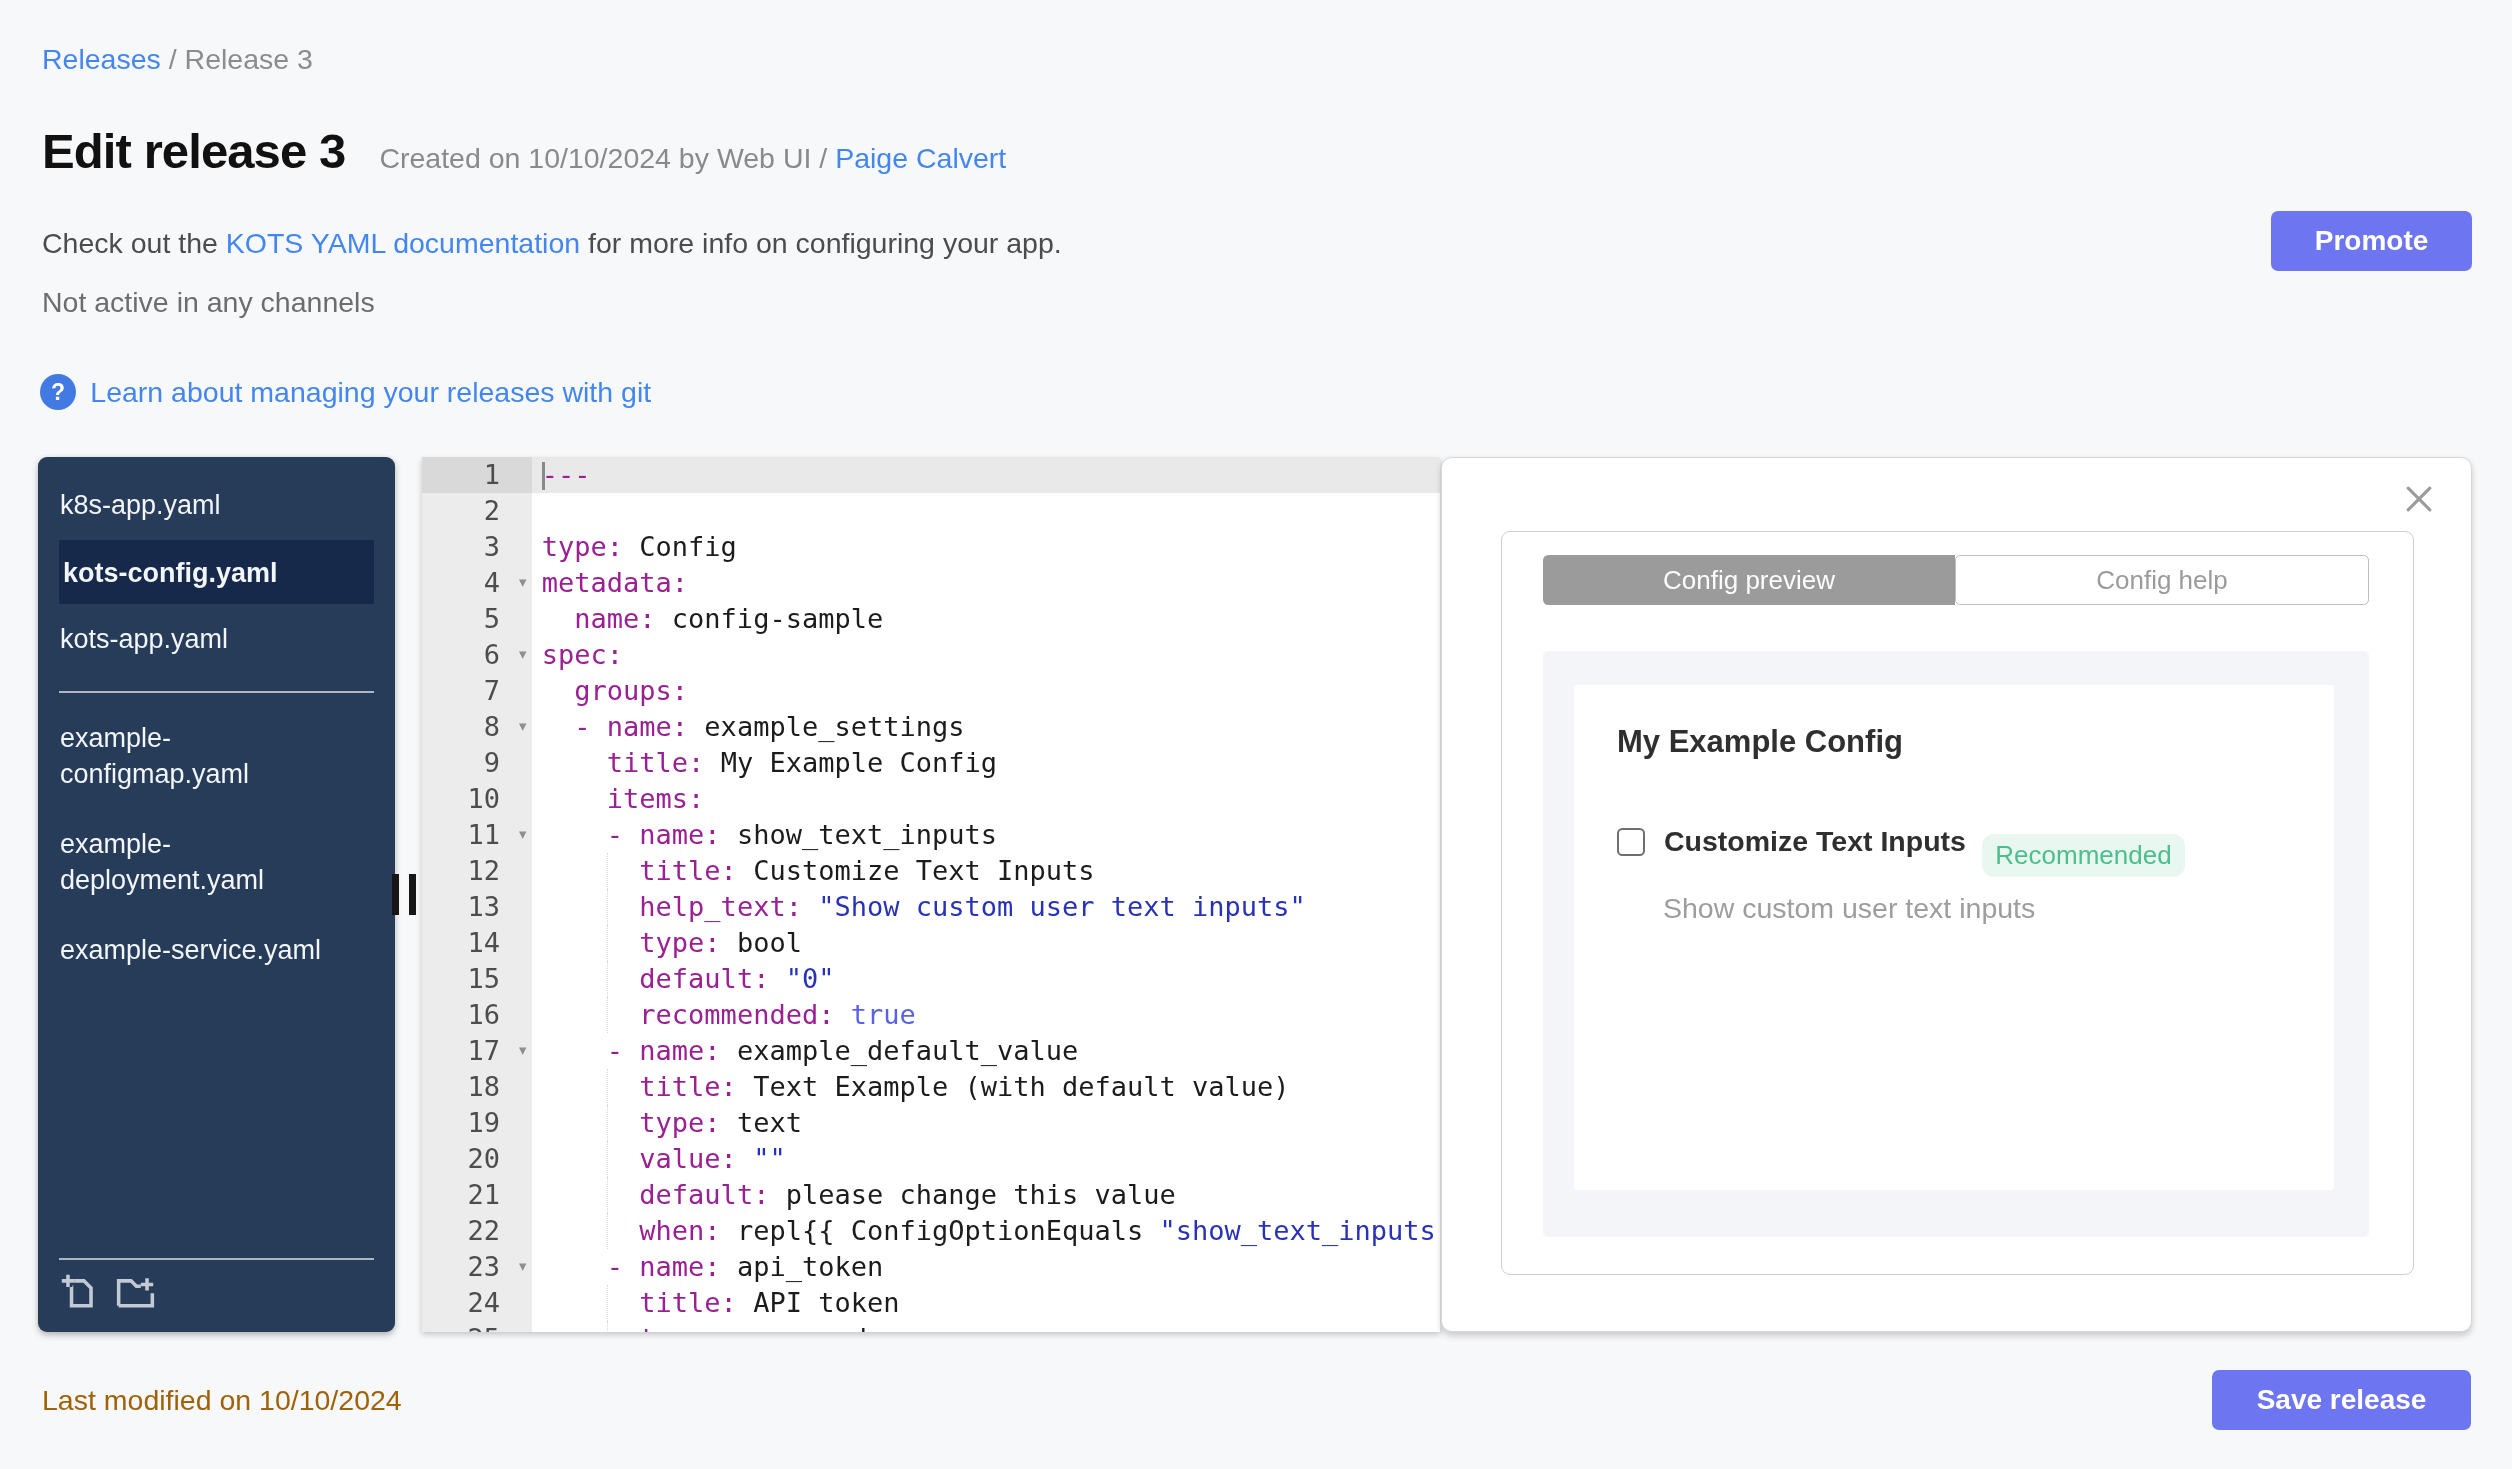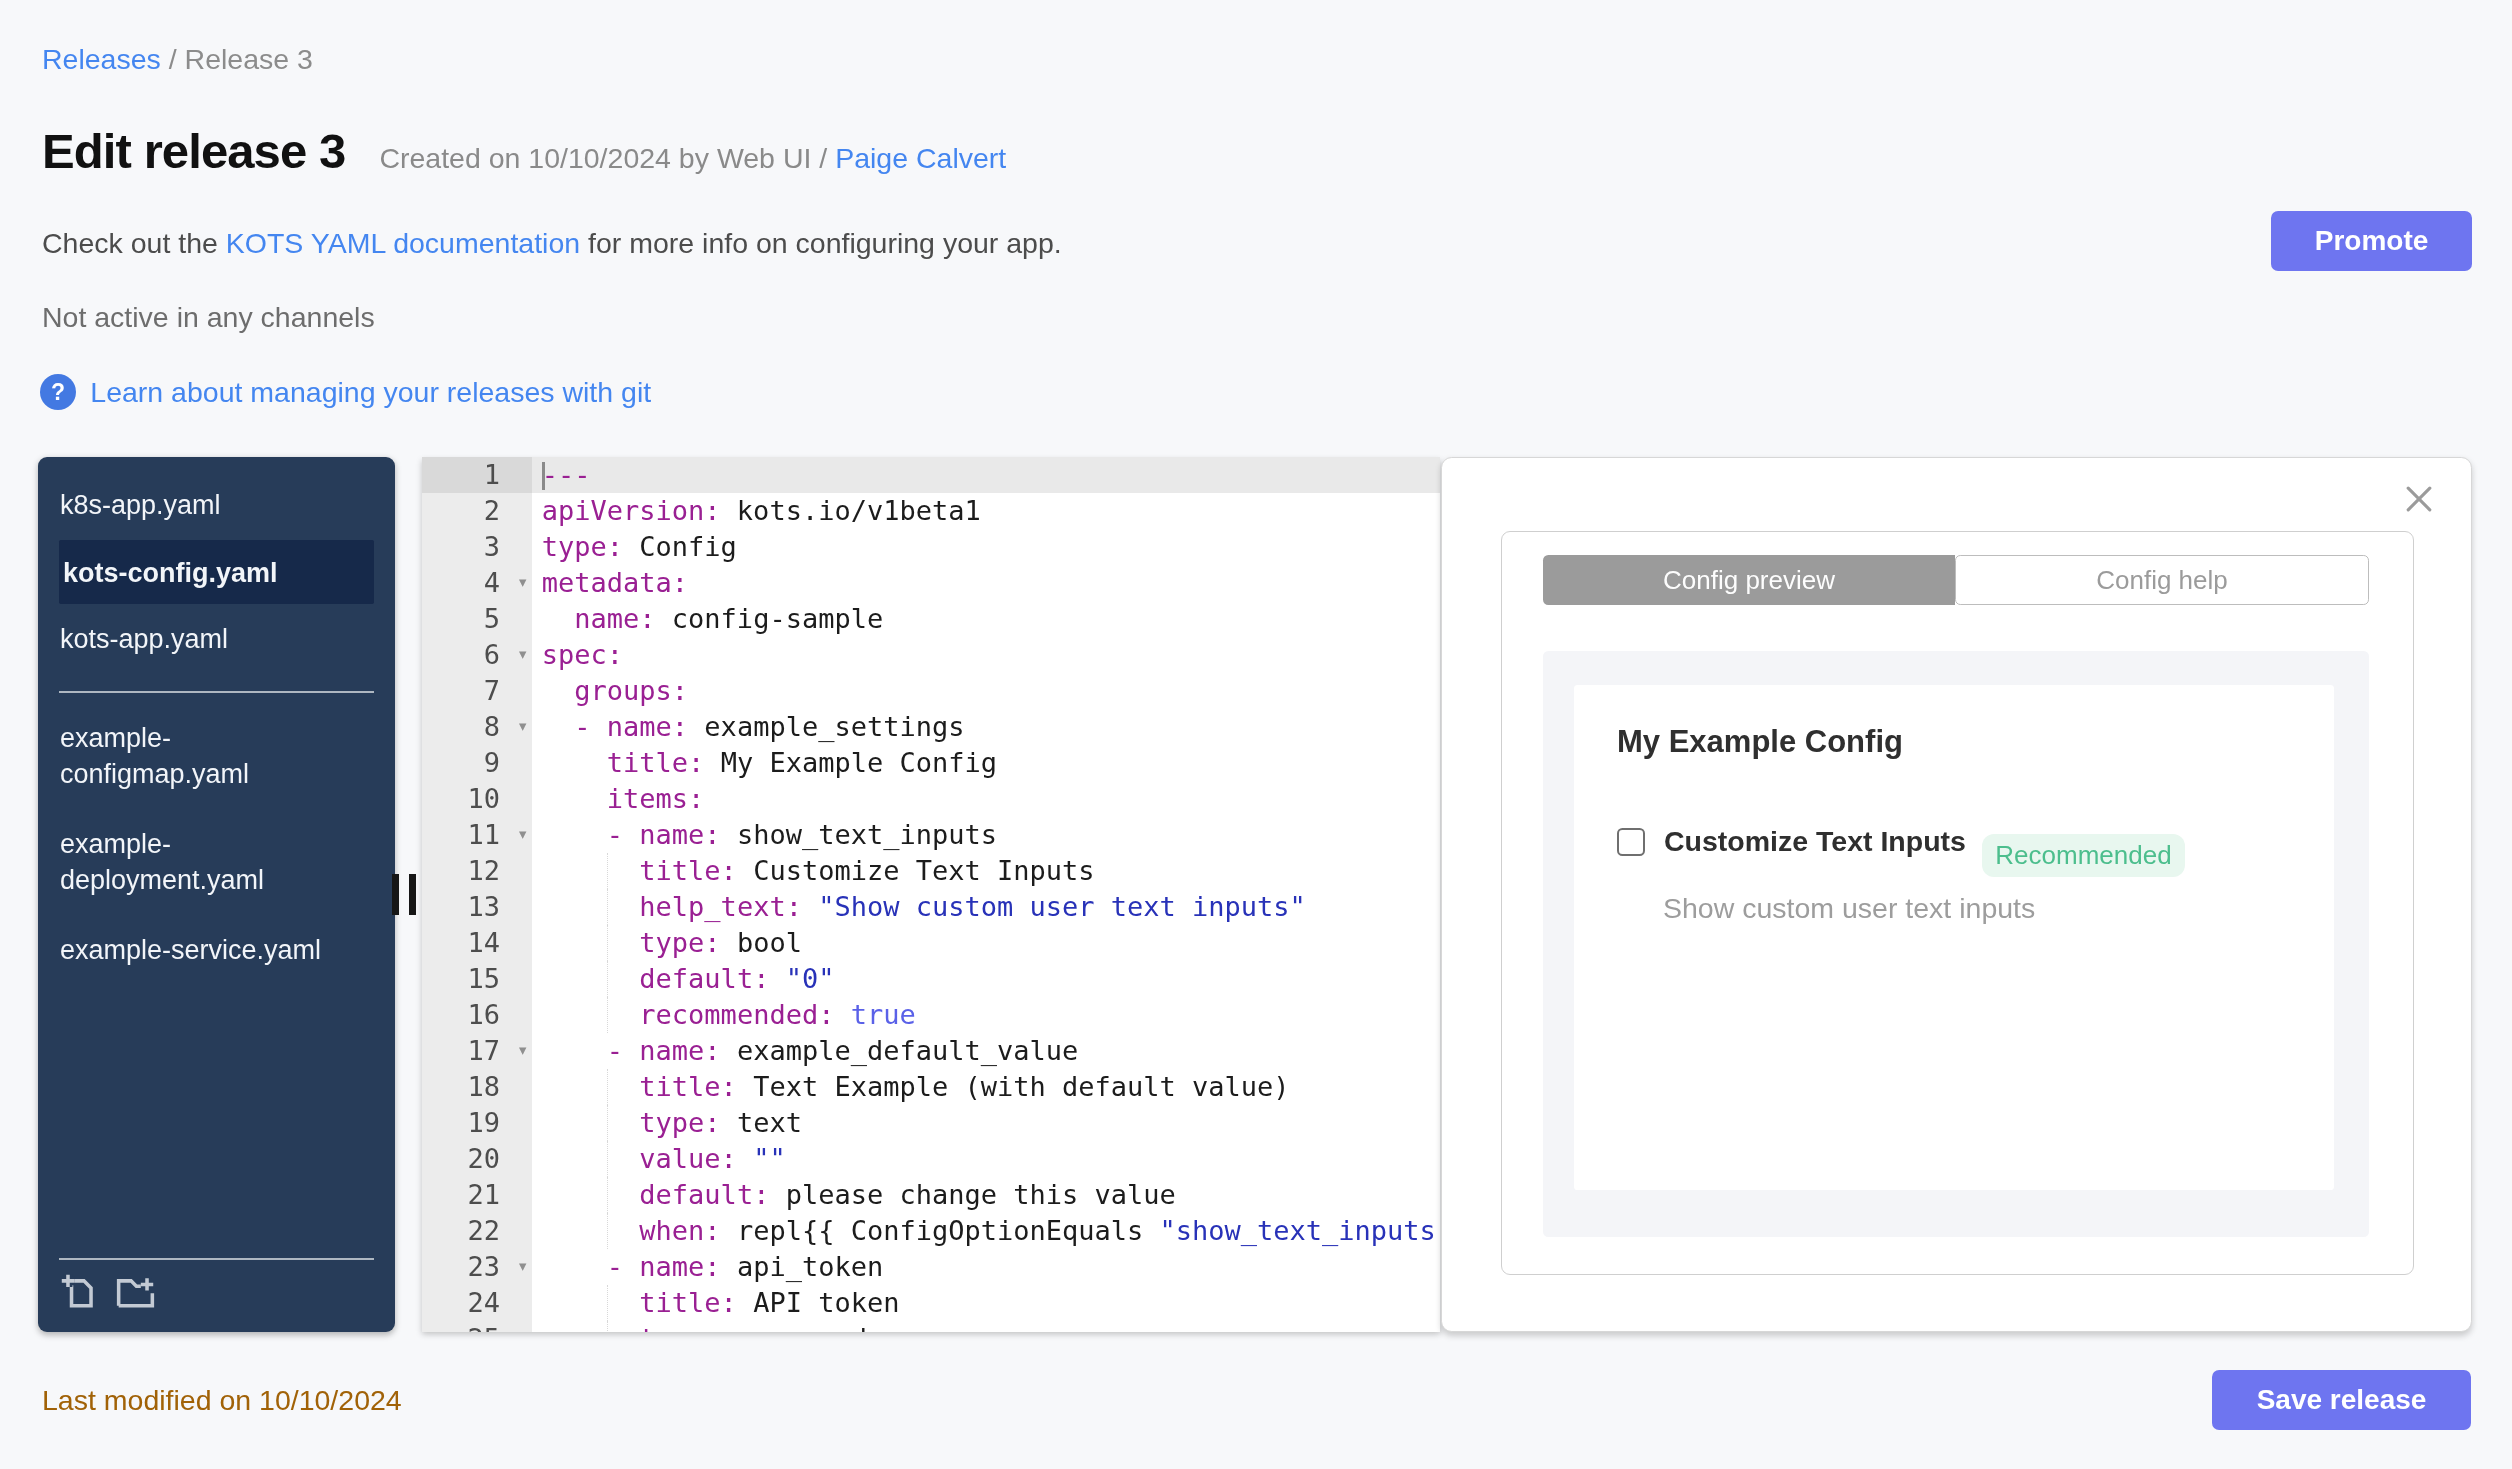--- a/index.html
+++ b/index.html
@@ -14,21 +14,21 @@
   a { text-decoration:none; cursor:pointer; }
   .link { color:#4486f0; }
 
   
   .breadcrumb { position:absolute; left:42px; top:43px; font-size:28.5px; }
   .breadcrumb .crumb-sep, .breadcrumb .crumb-current { color:#8c8c8c; }
   .titlebar { position:absolute; left:42px; top:123px; display:flex; align-items:baseline; }
   .page-title { font-size:49px; font-weight:bold; letter-spacing:-0.9px; color:#111; }
   .title-meta { font-size:28.5px; color:#8a8a8a; margin-left:34px; }
   .doc-line { position:absolute; left:42px; top:227px; font-size:28.5px; color:#4c4c4c; }
-  .channel-status { position:absolute; left:42px; top:301px; font-size:28.5px; color:#6d6d6d; }
+  .channel-status { position:absolute; left:42px; top:286px; font-size:28.5px; color:#6d6d6d; }
   .git-row { position:absolute; left:40px; top:374px; display:flex; align-items:center; font-size:28.5px; }
   .help-badge {
     width:36px; height:36px; border-radius:50%; background:#4379e2; color:#fff;
     display:flex; align-items:center; justify-content:center;
     font-size:23px; font-weight:bold; margin-right:14.3px; flex:none;
   }
   .btn {
     position:absolute; border:none; border-radius:7.1px; background:#6e75f0; color:#fff;
     font-family:inherit; font-size:28px; font-weight:bold; cursor:pointer;
     display:flex; align-items:center; justify-content:center;
@@ -202,21 +202,20 @@
   </div>
 </div>
 
 <div class="editor" id="code-editor">
     <div class="code-line active">
       <div class="gutter-cell">1</div>
       <div class="code-cell"><span class="caret"></span><span class="tk-key">---</span></div>
     </div>
     <div class="code-line">
       <div class="gutter-cell">2</div>
-      <div class="code-cell"><span class="tk-key">apiVersion:</span><span class="tk-plain"> kots.io/v1beta1</span></div>
     </div>
     <div class="code-line">
       <div class="gutter-cell">3</div>
       <div class="code-cell"><span class="tk-key">type:</span><span class="tk-plain"> Config</span></div>
     </div>
     <div class="code-line">
       <div class="gutter-cell">4<span class="fold-arrow">▾</span></div>
       <div class="code-cell"><span class="tk-key">metadata:</span></div>
     </div>
     <div class="code-line">

